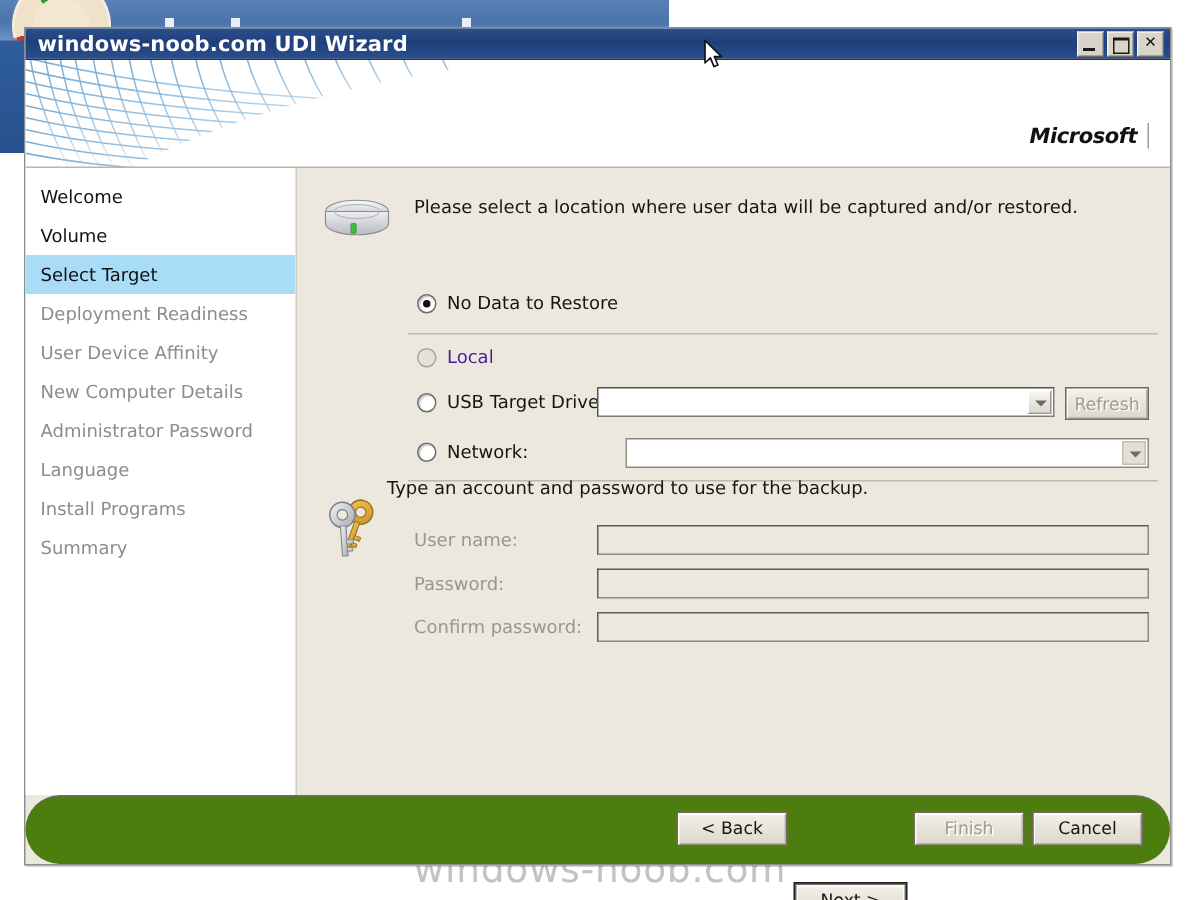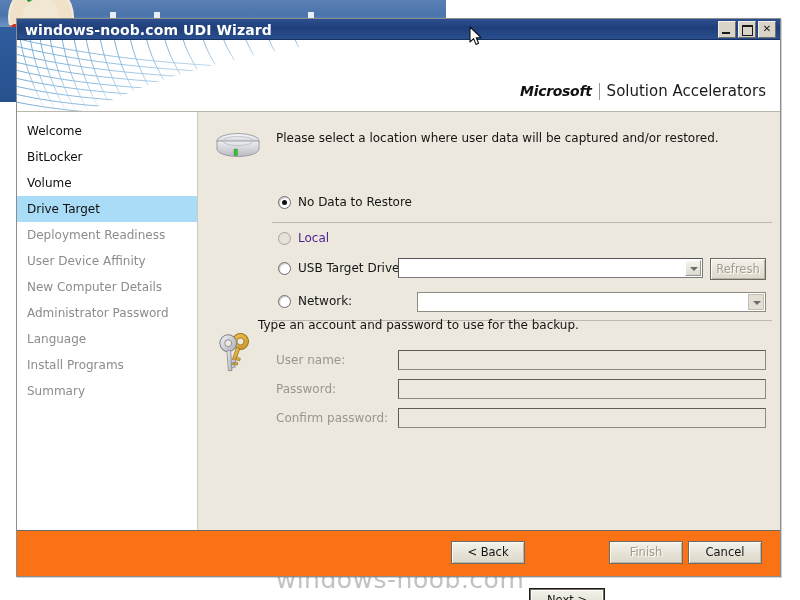--- a/index.html
+++ b/index.html
@@ -165,21 +165,21 @@
 
   .flabel{position:absolute;font-size:12px;color:#9a968c;white-space:nowrap;}
   .field{
     position:absolute;height:20px;box-sizing:border-box;
     background:#ece8dd;border:1px solid #8e8a80;
     border-top-color:#5f5b52;border-left-color:#5f5b52;cursor:default;
   }
 
   
   #wfooter{
-    flex:0 0 45px;position:relative;background:#f97316;border-top:1px solid #6f6b62;
+    flex:0 0 45px;position:relative;background:#4d7c0f;border-top:1px solid #6f6b62;border-radius:23px;
   }
   #wfooter .btn{position:absolute;top:10px;height:23px;width:74px;}
 
   #cursor{position:absolute;left:469px;top:26px;width:14px;height:20px;pointer-events:none;}
 </style>
 </head>
 <body>
 
 <div id="desktop">
   <div id="desk-banner">
@@ -242,32 +242,30 @@
         <path d="M184,-8 C188,8 196,22 208,40"></path>
         <path d="M204,-8 C208,6 216,18 226,34"></path>
         <path d="M226,-8 C230,4 236,14 244,28"></path>
         <path d="M250,-8 C252,3 258,11 264,22"></path>
         <path d="M276,-8 C278,2 282,8 288,16"></path>
       </g>
     </svg>
     <div class="brand">
       <span class="ms">Microsoft</span>
       <span class="bar"></span>
-      <span class="sa">Solution Accelerators</span>
     </div>
     <div class="hrule"></div>
   </div>
 
   <div id="wbody">
 
     <div id="sidebar">
       <div class="navitem">Welcome</div>
-      <div class="navitem">BitLocker</div>
       <div class="navitem">Volume</div>
-      <div class="navitem sel">Drive Target</div>
+      <div class="navitem sel">Select Target</div>
       <div class="navitem dim">Deployment Readiness</div>
       <div class="navitem dim">User Device Affinity</div>
       <div class="navitem dim">New Computer Details</div>
       <div class="navitem dim">Administrator Password</div>
       <div class="navitem dim">Language</div>
       <div class="navitem dim">Install Programs</div>
       <div class="navitem dim">Summary</div>
     </div>
 
     <div id="content">

